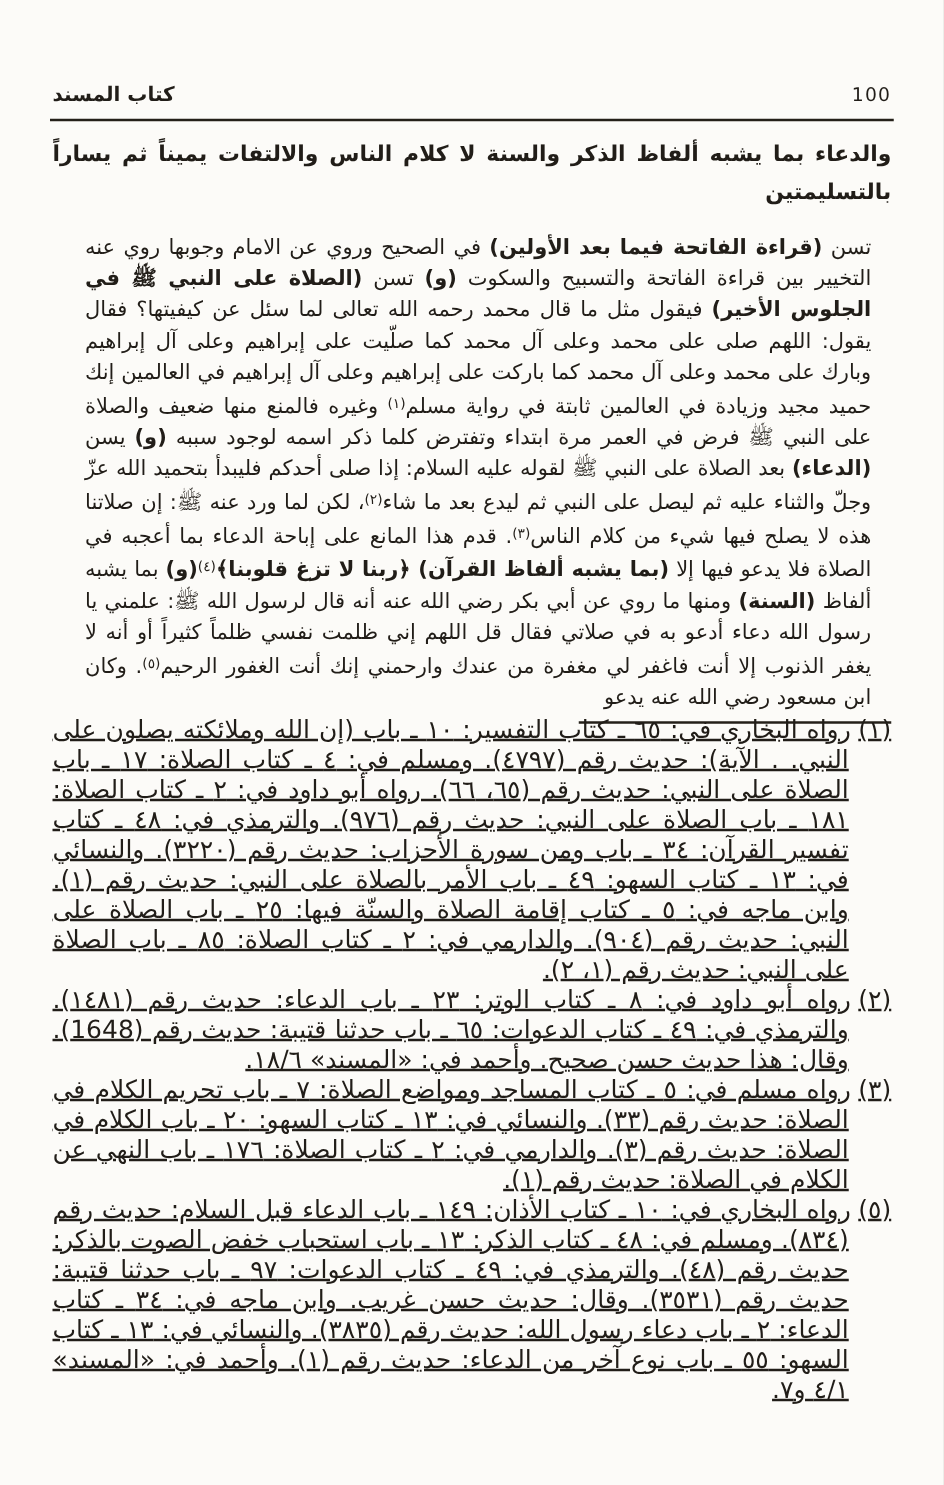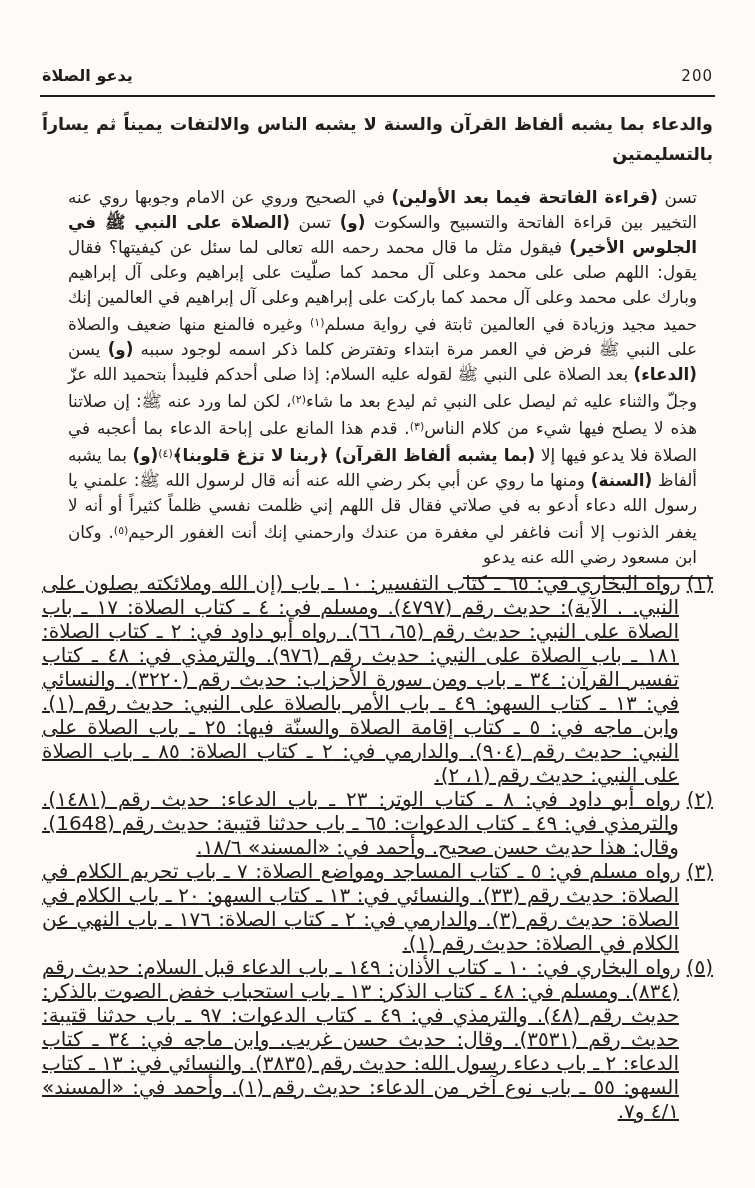--- a/index.html
+++ b/index.html
@@ -52,27 +52,27 @@
   }
   .footnote { padding-right:34px; text-indent:-34px; margin:0; }
   .fn-marker { margin-left:6px; }
 </style>
 </head>
 <body>
 
 <div class="page">
 
   <div class="header">
-    <span class="page-number">200</span>
-    <span class="running-title">يدعو الصلاة</span>
+    <span class="page-number">100</span>
+    <span class="running-title">كتاب المسند</span>
   </div>
 
   <div class="header-rule"></div>
 
-  <div class="chapter-heading">والدعاء بما يشبه ألفاظ القرآن والسنة لا يشبه الناس والالتفات يميناً ثم يساراً بالتسليمتين</div>
+  <div class="chapter-heading">والدعاء بما يشبه ألفاظ الذكر والسنة لا كلام الناس والالتفات يميناً ثم يساراً بالتسليمتين</div>
 
   <p class="body-text"><span>تسن </span><span class="b">(قراءة الفاتحة فيما بعد الأولين)</span><span> في الصحيح وروي عن الامام وجوبها روي عنه التخيير بين قراءة الفاتحة والتسبيح والسكوت </span><span class="b">(و)</span><span> تسن </span><span class="b">(الصلاة على النبي ﷺ في الجلوس الأخير)</span><span> فيقول مثل ما قال محمد رحمه الله تعالى لما سئل عن كيفيتها؟ فقال يقول: اللهم صلى على محمد وعلى آل محمد كما صلّيت على إبراهيم وعلى آل إبراهيم وبارك على محمد وعلى آل محمد كما باركت على إبراهيم وعلى آل إبراهيم في العالمين إنك حميد مجيد وزيادة في العالمين ثابتة في رواية مسلم</span><span class="fnref">(١)</span><span> وغيره فالمنع منها ضعيف والصلاة على النبي ﷺ فرض في العمر مرة ابتداء وتفترض كلما ذكر اسمه لوجود سببه </span><span class="b">(و)</span><span> يسن </span><span class="b">(الدعاء)</span><span> بعد الصلاة على النبي ﷺ لقوله عليه السلام: إذا صلى أحدكم فليبدأ بتحميد الله عزّ وجلّ والثناء عليه ثم ليصل على النبي ثم ليدع بعد ما شاء</span><span class="fnref">(٢)</span><span>، لكن لما ورد عنه ﷺ: إن صلاتنا هذه لا يصلح فيها شيء من كلام الناس</span><span class="fnref">(٣)</span><span>. قدم هذا المانع على إباحة الدعاء بما أعجبه في الصلاة فلا يدعو فيها إلا </span><span class="b">(بما يشبه ألفاظ القرآن)</span><span class="b"> ﴿ربنا لا تزغ قلوبنا﴾</span><span class="fnref">(٤)</span><span class="b">(و)</span><span> بما يشبه ألفاظ </span><span class="b">(السنة)</span><span> ومنها ما روي عن أبي بكر رضي الله عنه أنه قال لرسول الله ﷺ: علمني يا رسول الله دعاء أدعو به في صلاتي فقال قل اللهم إني ظلمت نفسي ظلماً كثيراً أو أنه لا يغفر الذنوب إلا أنت فاغفر لي مغفرة من عندك وارحمني إنك أنت الغفور الرحيم</span><span class="fnref">(٥)</span><span>. وكان ابن مسعود رضي الله عنه يدعو</span></p>
 
   <div class="fn-rule"></div>
 
   <div class="footnotes">
     <p class="footnote"><span class="fn-marker">(١)</span><span>رواه البخاري في: ٦٥ ـ كتاب التفسير: ١٠ ـ باب (إن الله وملائكته يصلون على النبي. . الآية): حديث رقم (٤٧٩٧). ومسلم في: ٤ ـ كتاب الصلاة: ١٧ ـ باب الصلاة على النبي: حديث رقم (٦٥، ٦٦). رواه أبو داود في: ٢ ـ كتاب الصلاة: ١٨١ ـ باب الصلاة على النبي: حديث رقم (٩٧٦). والترمذي في: ٤٨ ـ كتاب تفسير القرآن: ٣٤ ـ باب ومن سورة الأحزاب: حديث رقم (٣٢٢٠). والنسائي في: ١٣ ـ كتاب السهو: ٤٩ ـ باب الأمر بالصلاة على النبي: حديث رقم (١). وابن ماجه في: ٥ ـ كتاب إقامة الصلاة والسنّة فيها: ٢٥ ـ باب الصلاة على النبي: حديث رقم (٩٠٤). والدارمي في: ٢ ـ كتاب الصلاة: ٨٥ ـ باب الصلاة على النبي: حديث رقم (١، ٢).</span></p>
     <p class="footnote"><span class="fn-marker">(٢)</span><span>رواه أبو داود في: ٨ ـ كتاب الوتر: ٢٣ ـ باب الدعاء: حديث رقم (١٤٨١). والترمذي في: ٤٩ ـ كتاب الدعوات: ٦٥ ـ باب حدثنا قتيبة: حديث رقم (1648). وقال: هذا حديث حسن صحيح. وأحمد في: «المسند» ١٨/٦.</span></p>
     <p class="footnote"><span class="fn-marker">(٣)</span><span>رواه مسلم في: ٥ ـ كتاب المساجد ومواضع الصلاة: ٧ ـ باب تحريم الكلام في الصلاة: حديث رقم (٣٣). والنسائي في: ١٣ ـ كتاب السهو: ٢٠ ـ باب الكلام في الصلاة: حديث رقم (٣). والدارمي في: ٢ ـ كتاب الصلاة: ١٧٦ ـ باب النهي عن الكلام في الصلاة: حديث رقم (١).</span></p>
     <p class="footnote"><span class="fn-marker">(٥)</span><span>رواه البخاري في: ١٠ ـ كتاب الأذان: ١٤٩ ـ باب الدعاء قبل السلام: حديث رقم (٨٣٤). ومسلم في: ٤٨ ـ كتاب الذكر: ١٣ ـ باب استحباب خفض الصوت بالذكر: حديث رقم (٤٨). والترمذي في: ٤٩ ـ كتاب الدعوات: ٩٧ ـ باب حدثنا قتيبة: حديث رقم (٣٥٣١). وقال: حديث حسن غريب. وابن ماجه في: ٣٤ ـ كتاب الدعاء: ٢ ـ باب دعاء رسول الله: حديث رقم (٣٨٣٥). والنسائي في: ١٣ ـ كتاب السهو: ٥٥ ـ باب نوع آخر من الدعاء: حديث رقم (١). وأحمد في: «المسند» ٤/١ و٧.</span></p>

